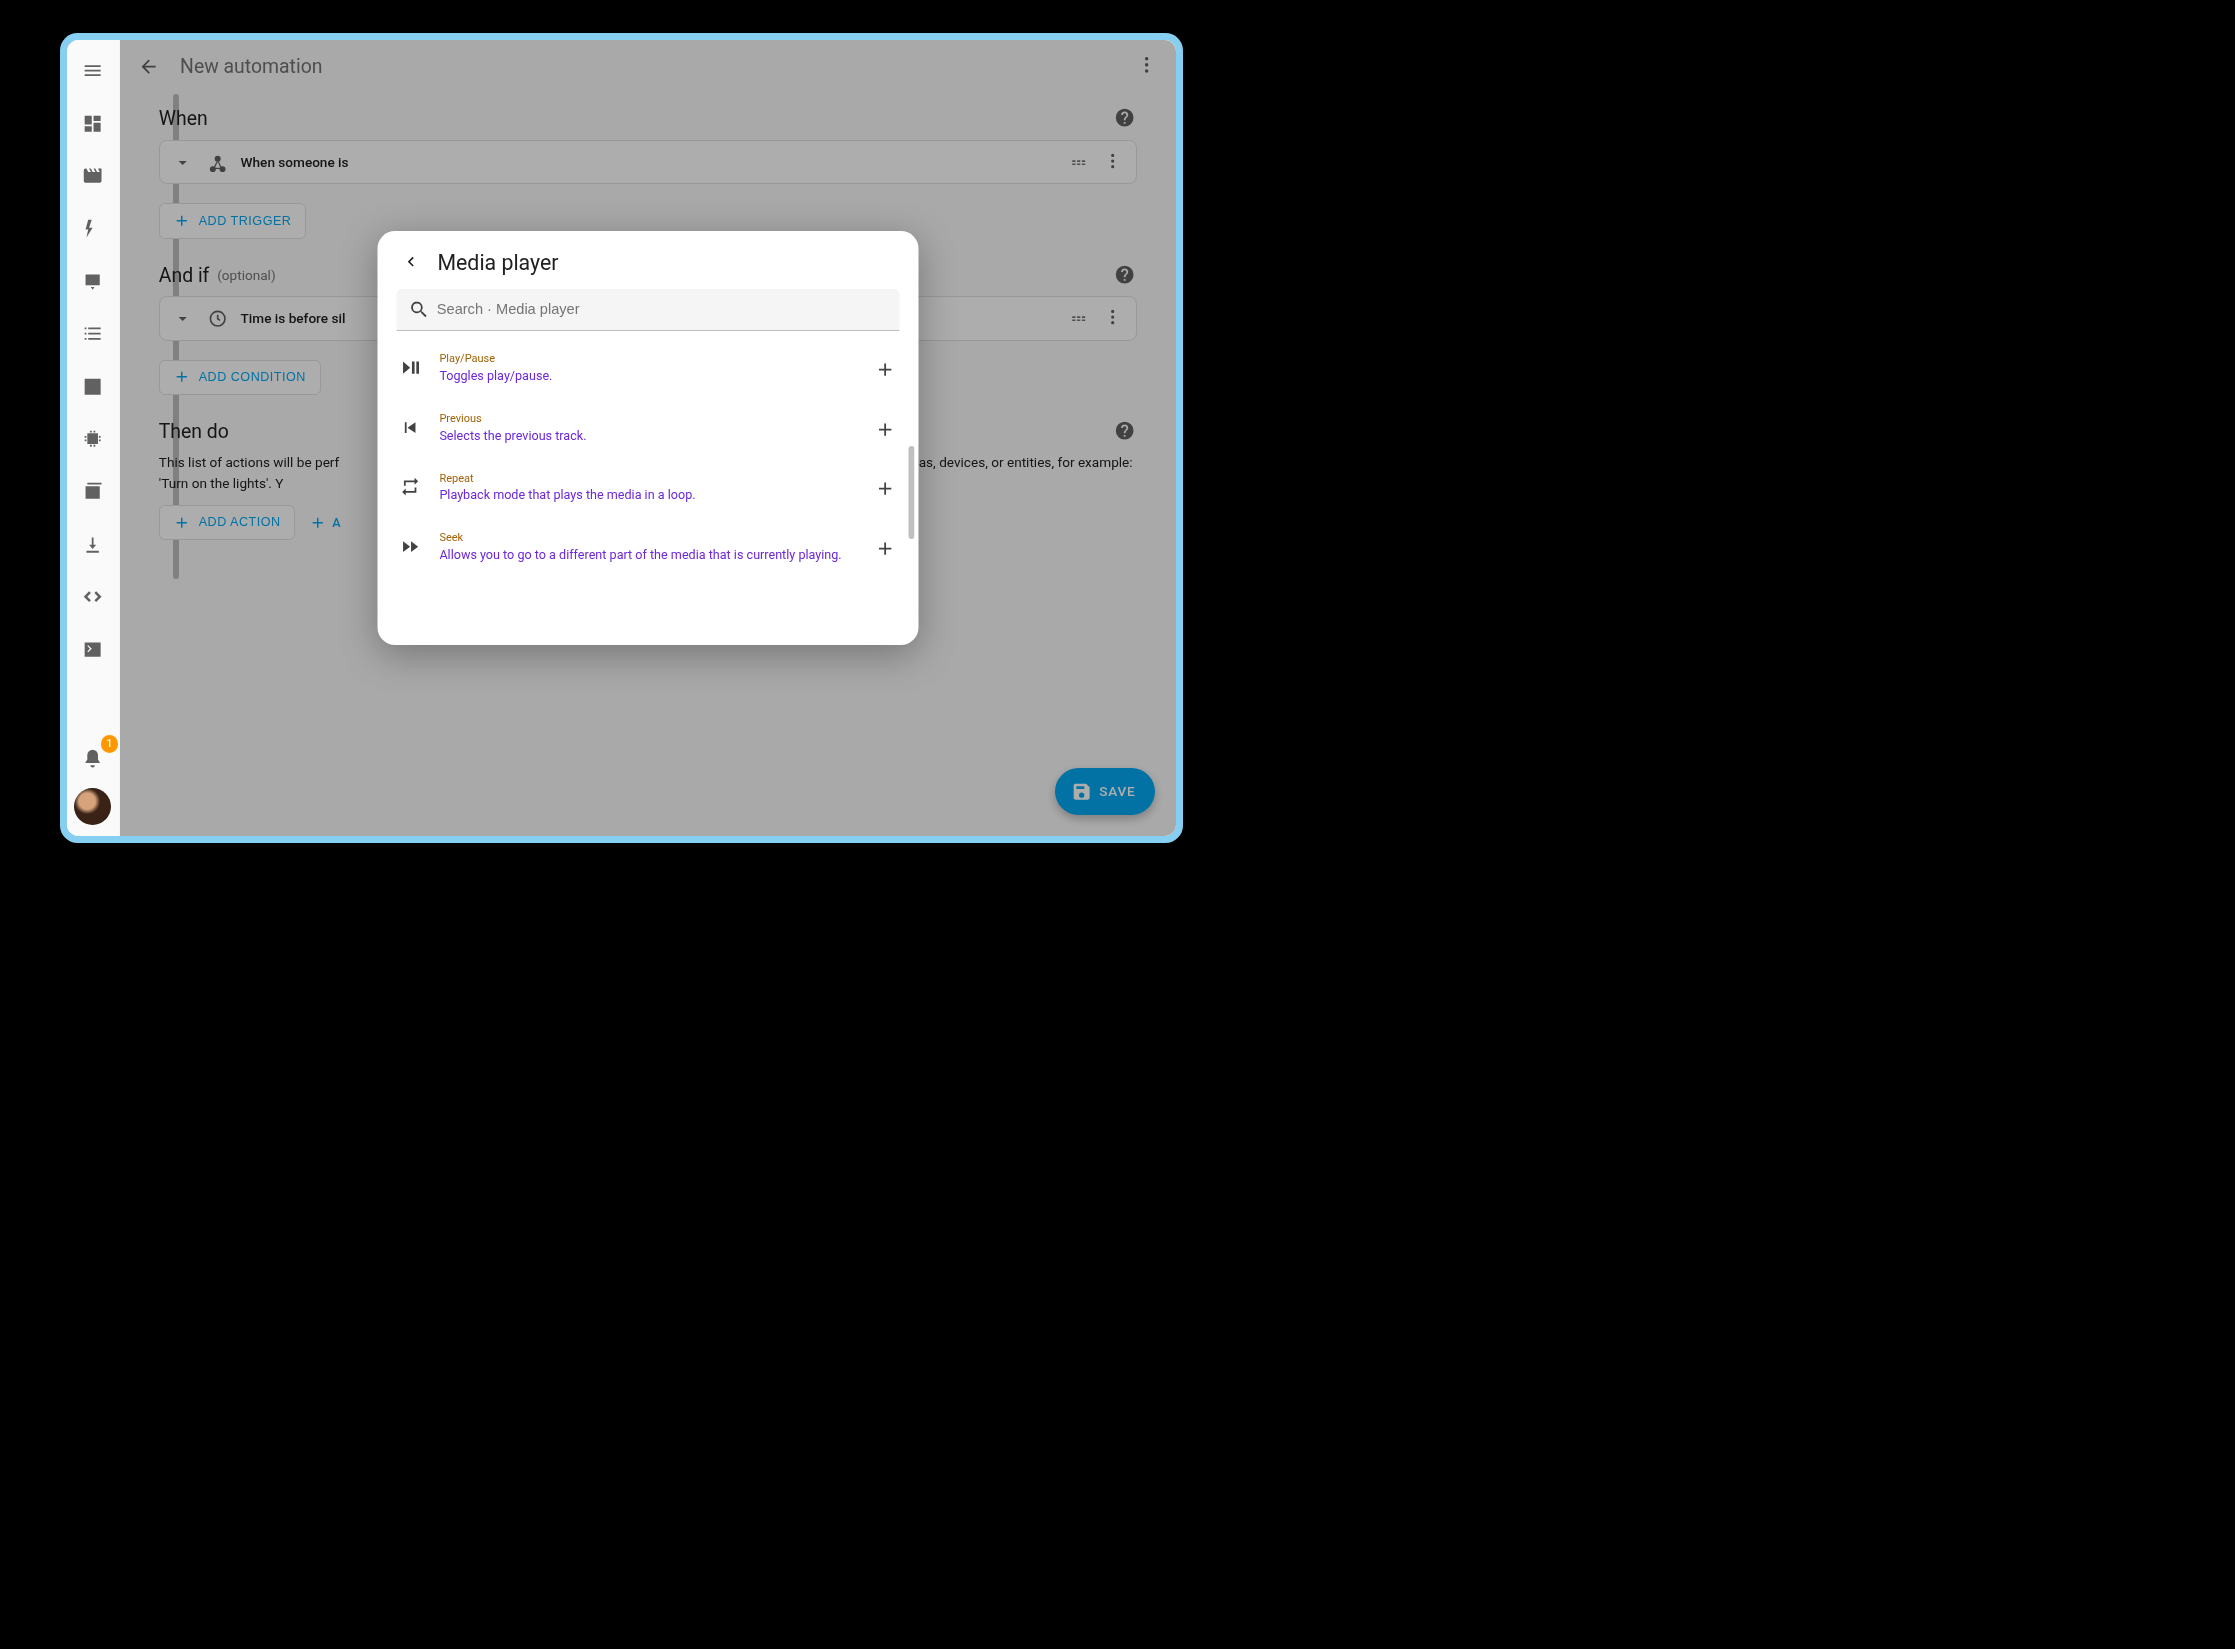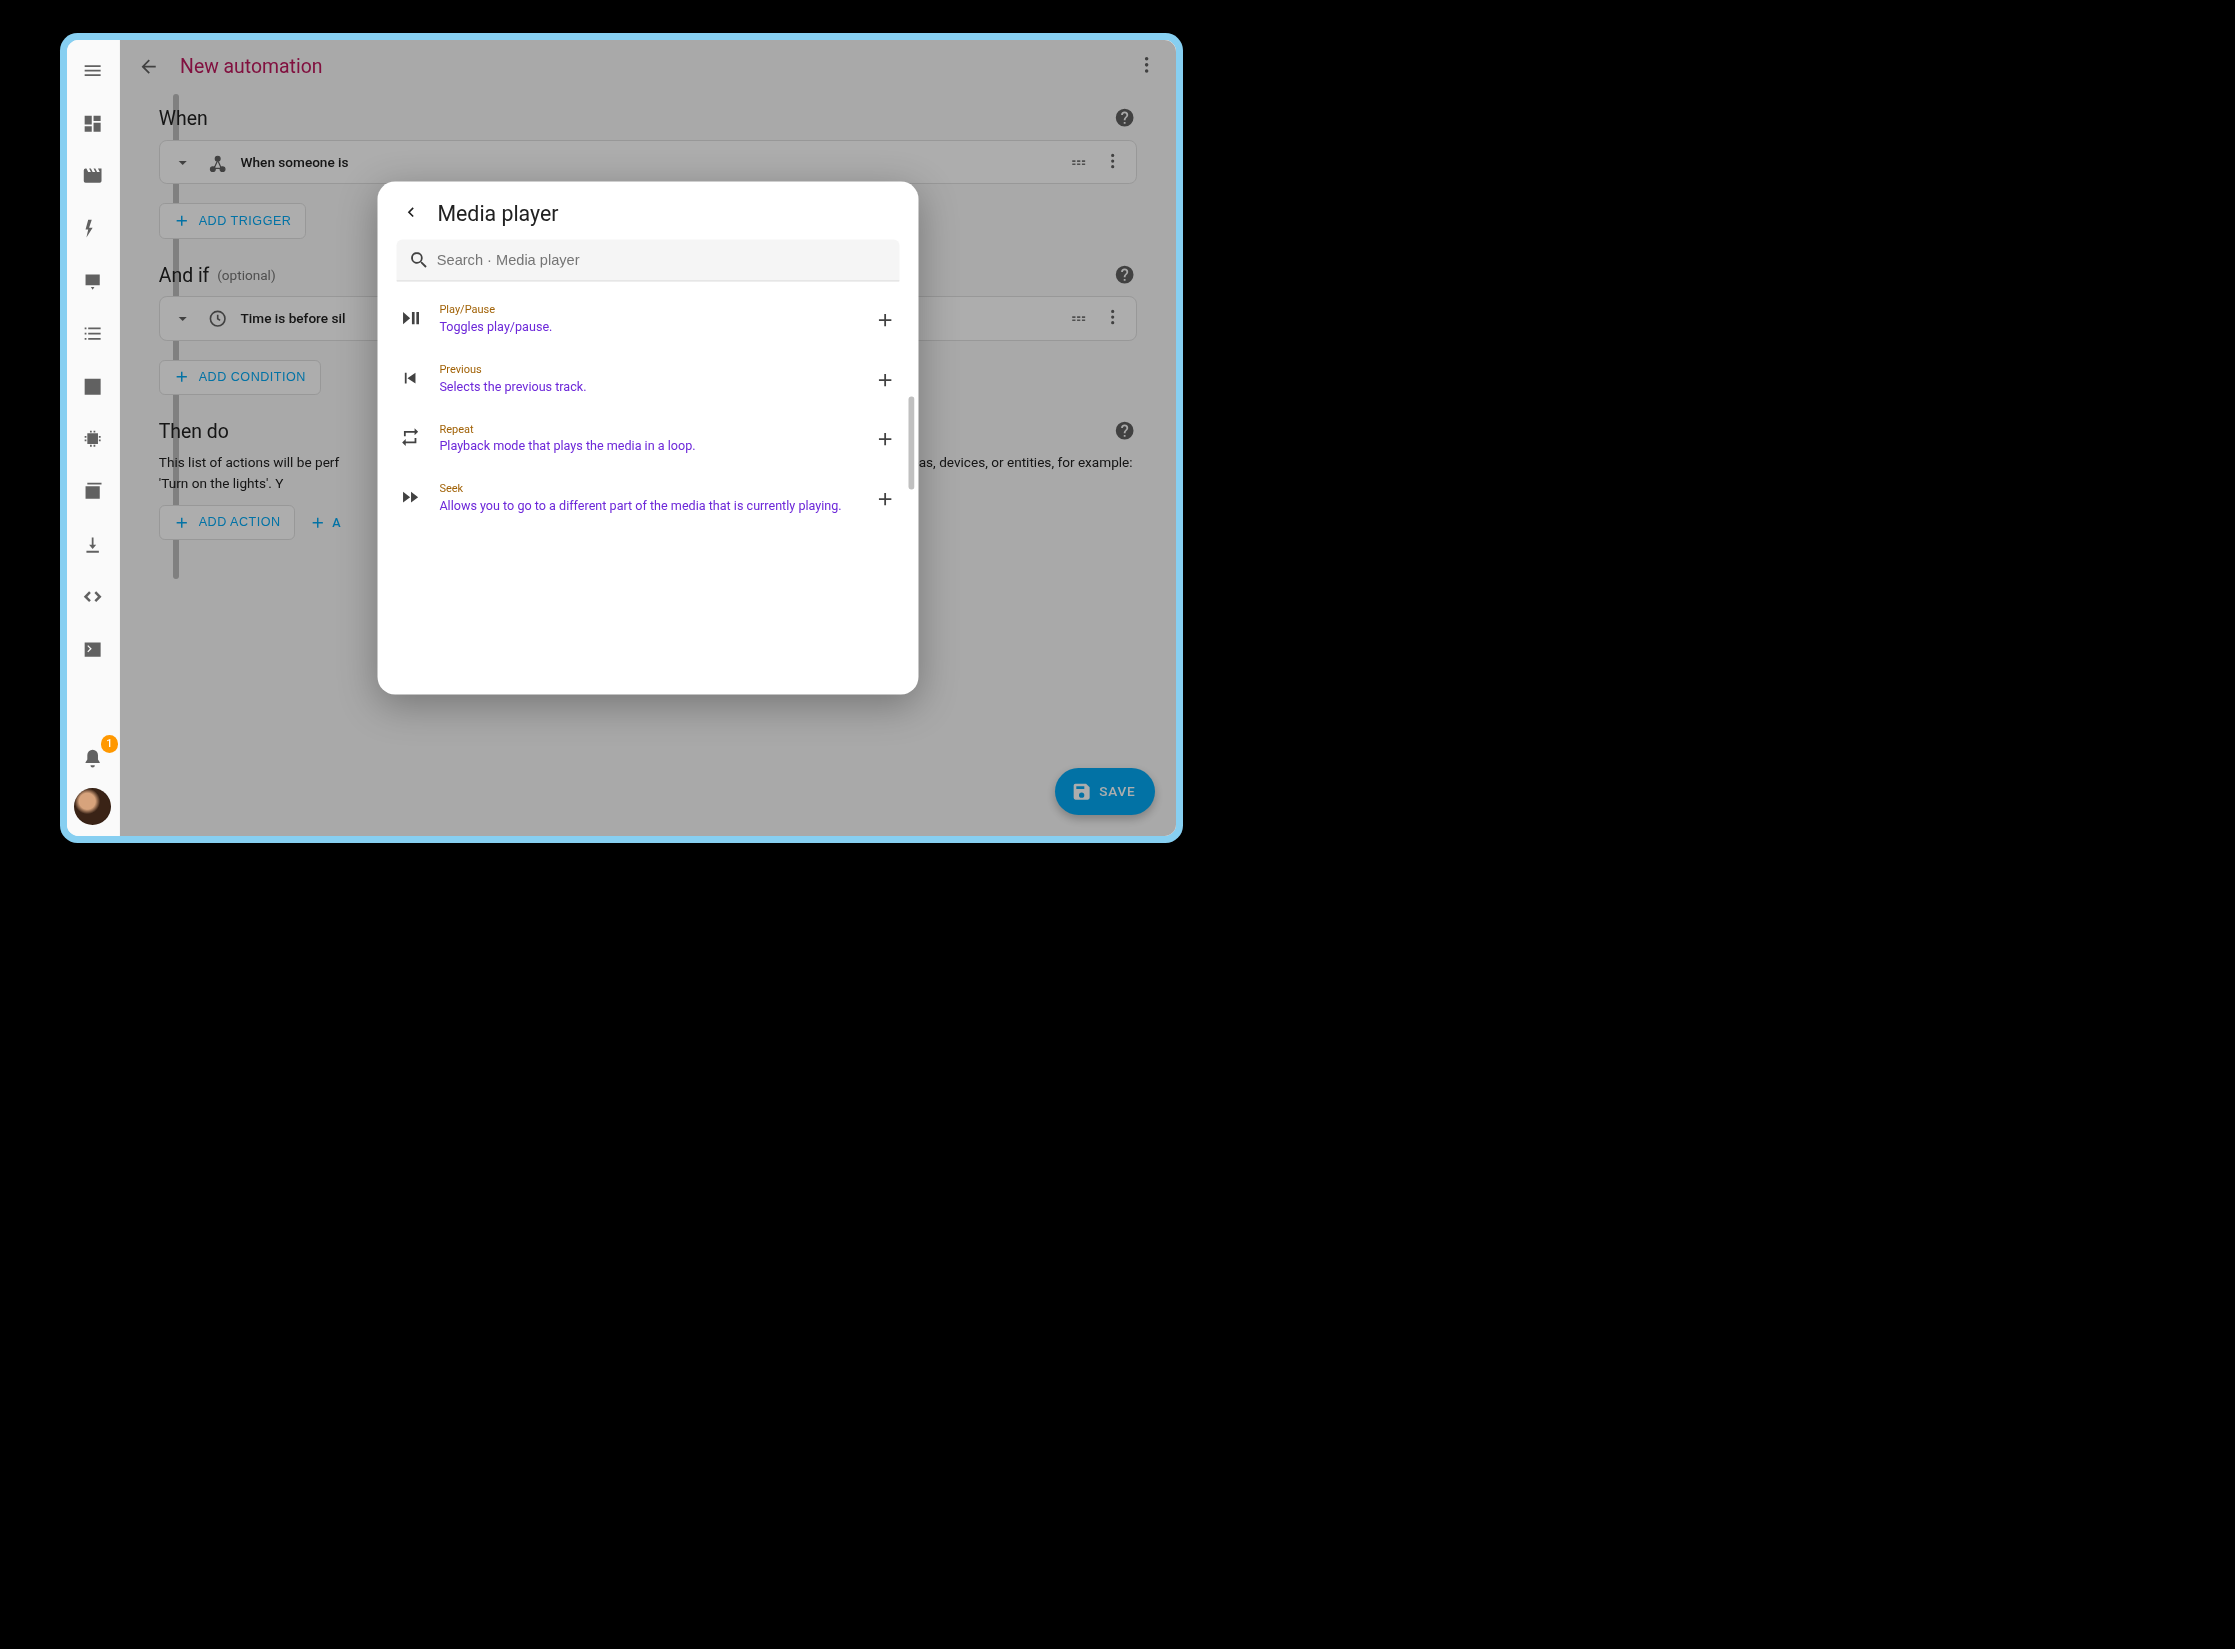--- a/index.html
+++ b/index.html
@@ -76,21 +76,21 @@
     height:54px;
     display:flex; align-items:center;
     padding: 0 9.7px;
     gap:11.6px;
     background:#fafafa;
   }
   .topbar .back {
     width:39px;height:39px;display:flex;align-items:center;justify-content:center;
     color:#616161; cursor:pointer;
   }
-  .topbar .title { font-size:19.4px; color:#be185d; }
+  .topbar .title { font-size:19.4px; color:#737373; }
   .topbar .menu-end { margin-left:auto; width:39px;height:39px;display:flex;align-items:center;justify-content:center;color:#616161;cursor:pointer;}
   .content {
     flex:1;
     overflow-y:auto;
     padding: 13.6px 39px 78px 39px;
     position:relative;
   }
   .scroll-indicator {
     position:absolute; left:53px; top:54px; width:5.8px; height:485px;
     background:#bdbdbd; border-radius:2.9px;
@@ -145,21 +145,21 @@
   
   .backdrop {
     position:absolute; inset:0;
     background:rgba(0,0,0,0.32);
   }
   
   .dialog {
     position:absolute;
     left:50%; top:50%;
     transform:translate(-50%, -50%);
-    width:541px; height:513px;
+    width:541px; height:414px;
     background:#fff;
     border-radius:17.5px;
     display:flex; flex-direction:column;
     overflow:hidden;
     box-shadow:0 9.7px 39px rgba(0,0,0,0.3);
   }
   .dialog-header {
     display:flex; align-items:center; gap:13.6px;
     padding:17.5px 19.4px 13.6px 19.4px;
   }

